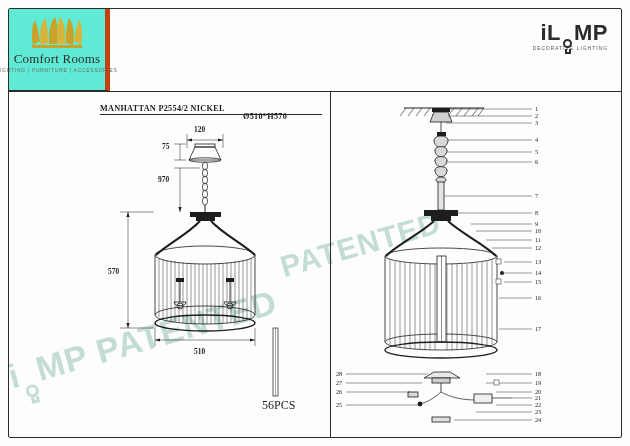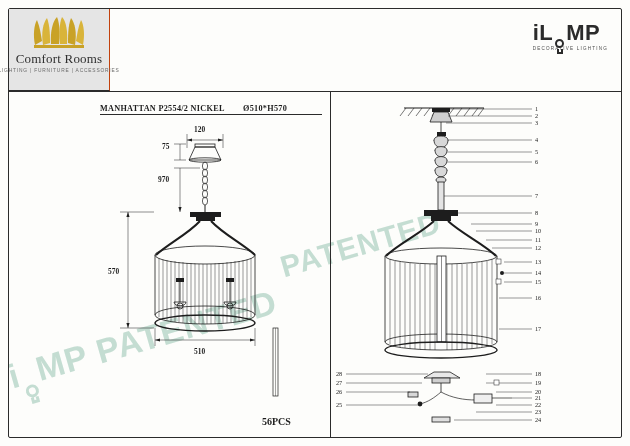--- a/index.html
+++ b/index.html
@@ -27,24 +27,24 @@
     width: 614px; height: 430px;
     border: 1px solid #2b2b2b;
     border-radius: 2px;
     box-sizing: border-box;
   }
   
   .logo-box {
     position: absolute;
     left: 9px; top: 9px;
     width: 101px; height: 82px;
-    border-right: 1px solid #c2410c;
+    border-right: 5px solid #c2410c;
     border-bottom: 1px solid #2b2b2b;
     box-sizing: border-box;
-    background: #e5e5e5;
+    background: #5eead4;
   }
   .crown {
     position: absolute;
     left: 50%; top: 6px;
     transform: translateX(-50%);
     width: 56px; height: 34px;
   }
   .brand-name {
     position: absolute;
     left: 0; right: 0; top: 42px;
@@ -68,21 +68,21 @@
     left: 118px; top: 34px;
     font-family: "Liberation Serif", serif;
     font-size: 24px;
     font-weight: bold;
     letter-spacing: .5px;
     color: #1d1d1d;
   }
   .ilamp {
     position: absolute;
     right: 22px; top: 22px;
-    text-align: left;
+    text-align: right;
   }
   .ilamp-word {
     font-family: "Liberation Sans", sans-serif;
     font-size: 22px;
     font-weight: bold;
     letter-spacing: .5px;
     color: #2b2b2b;
     line-height: 1;
     white-space: nowrap;
   }
@@ -132,21 +132,21 @@
     position: absolute;
     left: 100px; top: 104px;
     font-family: "Liberation Serif", serif;
     font-size: 8.2px;
     font-weight: bold;
     letter-spacing: .3px;
     color: #1d1d1d;
   }
   .dims {
     position: absolute;
-    left: 243px; top: 104px;
+    left: 243px; top: 112px;
     font-family: "Liberation Serif", serif;
     font-size: 8.2px;
     font-weight: bold;
     letter-spacing: .3px;
     color: #1d1d1d;
   }
   .sub-rule {
     position: absolute;
     left: 100px; top: 114px;
     width: 222px; height: 1px;
@@ -197,24 +197,24 @@
   .dwg-left {
     position: absolute;
     left: 96px; top: 116px;
   }
   .dwg-right {
     position: absolute;
     left: 336px; top: 92px;
   }
   .pcs {
     position: absolute;
-    left: 262px; top: 416px;
-    font-family: "Liberation Serif", serif;
-    font-size: 10px;
-    font-weight: bold;
+    left: 262px; top: 398px;
+    font-family: "Liberation Serif", serif;
+    font-size: 12px;
+    font-weight: normal;
     color: #1d1d1d;
   }
   .dim-txt {
     font-family: "Liberation Serif", serif;
     font-size: 7.4px;
     font-weight: bold;
     fill: #1d1d1d;
   }
   .num-txt {
     font-family: "Liberation Serif", serif;

